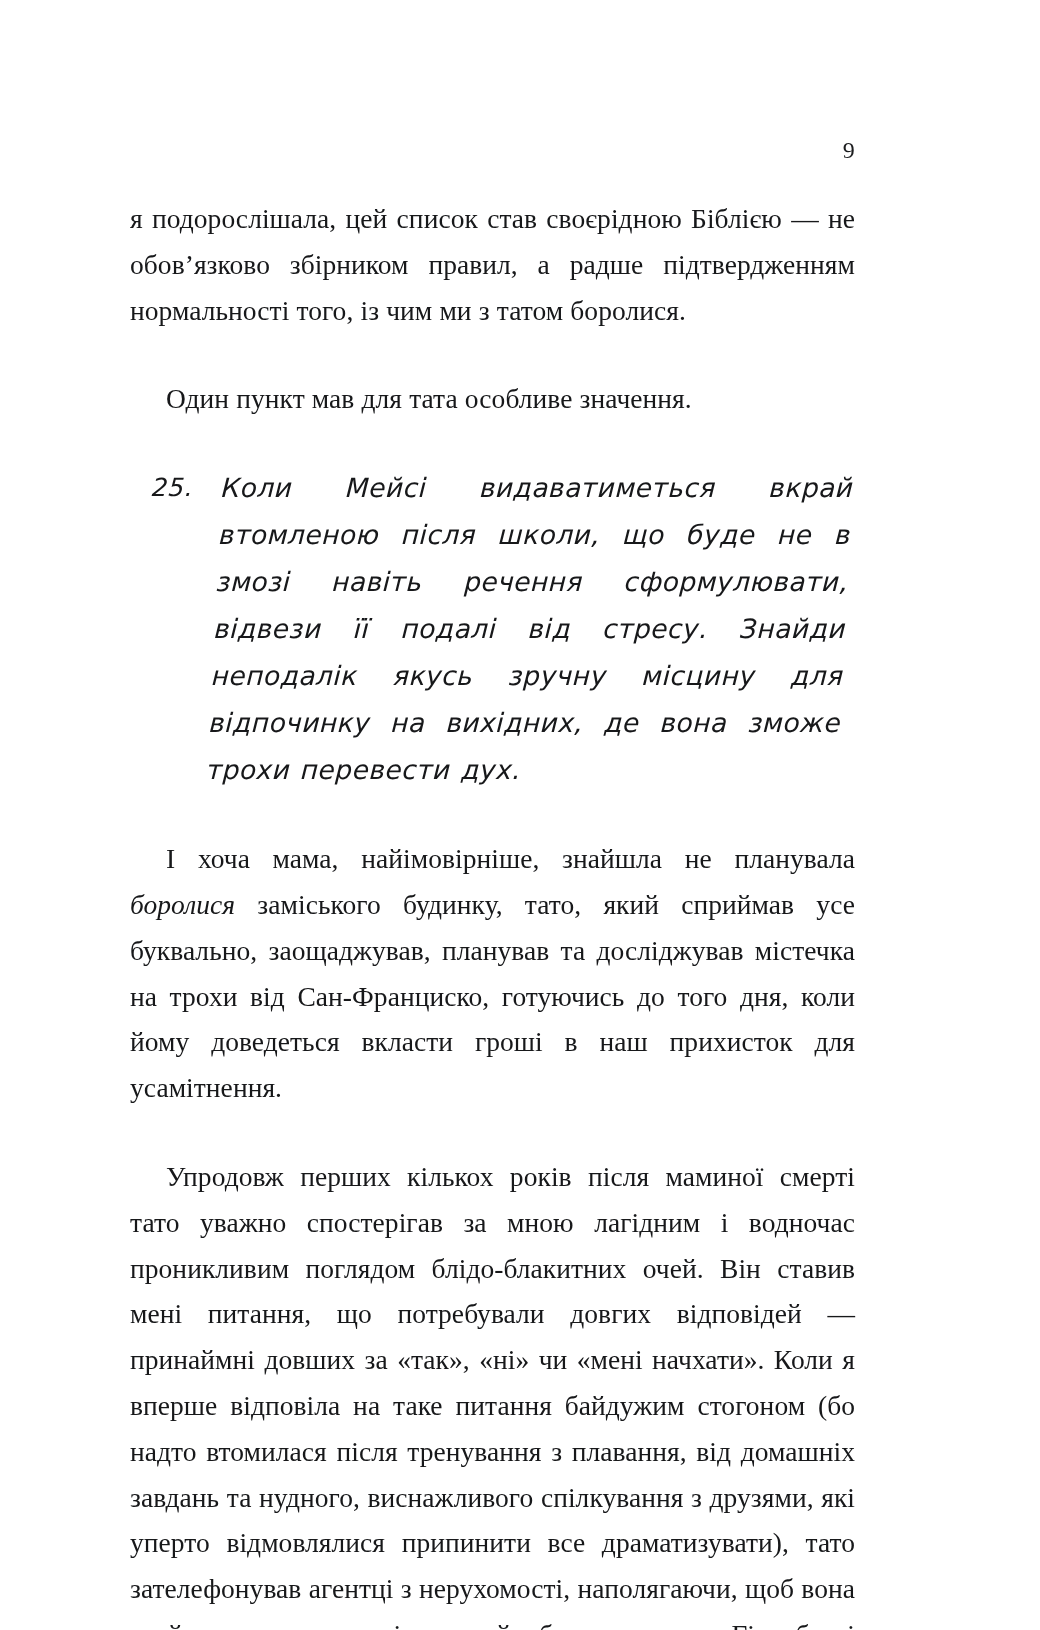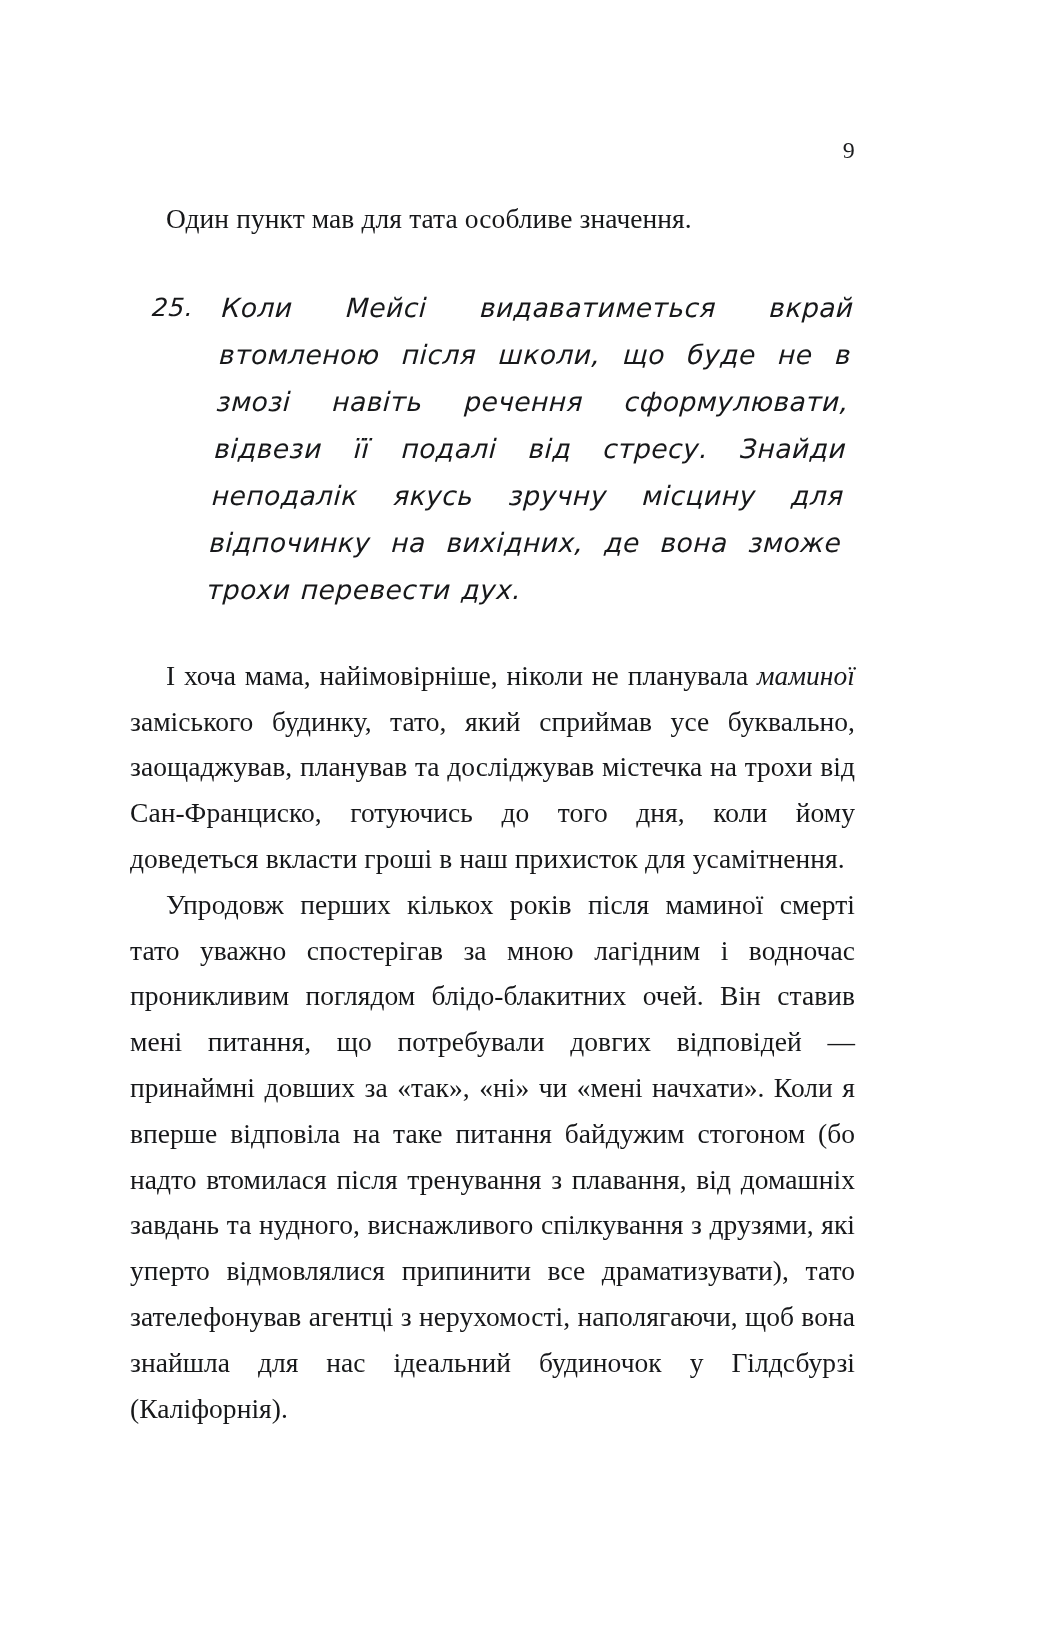--- a/index.html
+++ b/index.html
@@ -46,20 +46,21 @@
     text-justify: inter-word;
     font-size: 27.5px;
     line-height: 45.8px;
     hyphens: manual;
     -webkit-hyphens: manual;
     letter-spacing: 0.05px;
     word-spacing: 0.2px;
   }
   p.body.indent {
     text-indent: 36px;
+    margin-top: 43px;
   }
   p.body .it {
     font-style: italic;
   }
 
   
   .handwritten-block {
     margin: 0;
     padding: 0;
     position: relative;
@@ -106,28 +107,29 @@
 </style>
 </head>
 <body>
 
 <div class="page">
 
   <div class="folio">9</div>
 
   <div class="column">
 
+    <p class="body gap-after-p1">я подорослішала, цей список став своєрідною Біблією — не обов’язково збірником правил, а радше підтвердженням нормальності того, із чим ми з татом боролися.</p>
 
     <p class="body indent">Один пункт мав для тата особливе значення.</p>
 
     <div class="handwritten-block">
       <div class="hw-item">
         <span class="hw-num">25.</span>
         <span class="hw-text">Коли Мейсі видаватиметься вкрай втомленою після школи, що буде не в змозі навіть речення сформулювати, відвези її подалі від стресу. Знайди неподалік якусь зручну місцину для відпочинку на вихідних, де вона зможе трохи перевести дух.</span>
       </div>
     </div>
 
-    <p class="body indent after-hw"><span>І хоча мама, найімовірніше, ніколи не планувала </span><span class="it">маминої</span><span> заміського будинку, тато, який сприймав усе буквально, заощаджував, планував та досліджував містечка на трохи від Сан-Франциско, готуючись до того дня, коли йому доведеться вкласти гроші в наш прихисток для усамітнення.</span></p>
+    <p class="body indent after-hw"><span>І хоча мама, найімовірніше, знайшла не планувала </span><span class="it">боролися</span><span> заміського будинку, тато, який сприймав усе буквально, заощаджував, планував та досліджував містечка на трохи від Сан-Франциско, готуючись до того дня, коли йому доведеться вкласти гроші в наш прихисток для усамітнення.</span></p>
 
     <p class="body indent">Упродовж перших кількох років після маминої смерті тато уважно спостерігав за мною лагідним і водночас проникливим поглядом блідо-блакитних очей. Він ставив мені питання, що потребували довгих відповідей — принаймні довших за «так», «ні» чи «мені начхати». Коли я вперше відповіла на таке питання байдужим стогоном (бо надто втомилася після тренування з плавання, від домашніх завдань та нудного, виснажливого спілкування з друзями, які уперто відмовлялися припинити все драматизувати), тато зателефонував агентці з нерухомості, наполягаючи, щоб вона знайшла для нас ідеальний будиночок у Гілдсбурзі (Каліфорнія).</p>
 
   </div>
 </div>
 
 </body></html>

